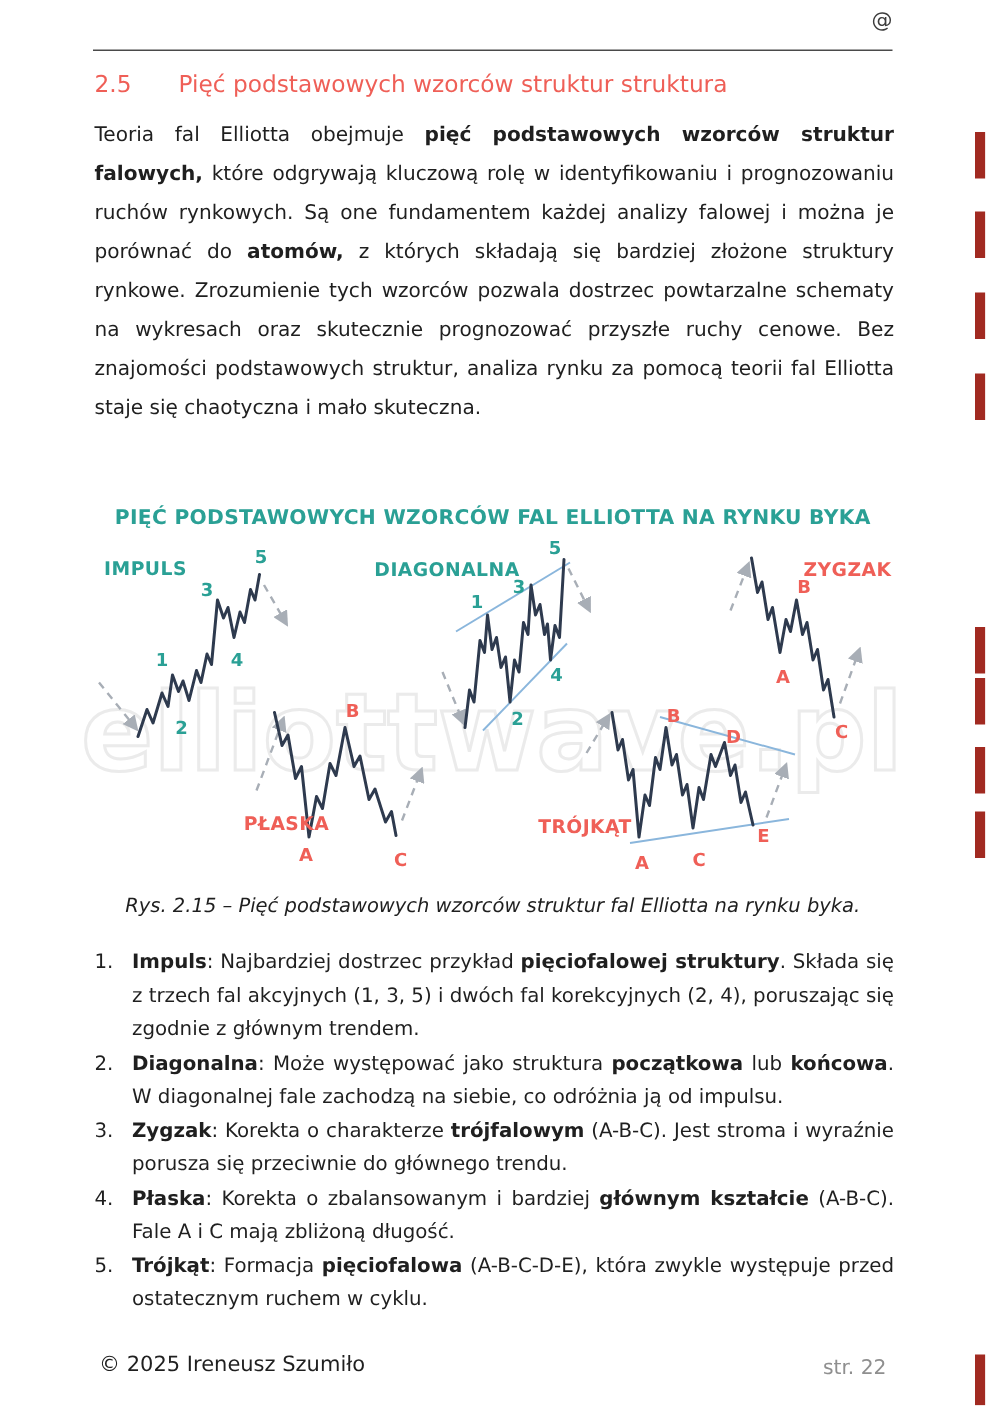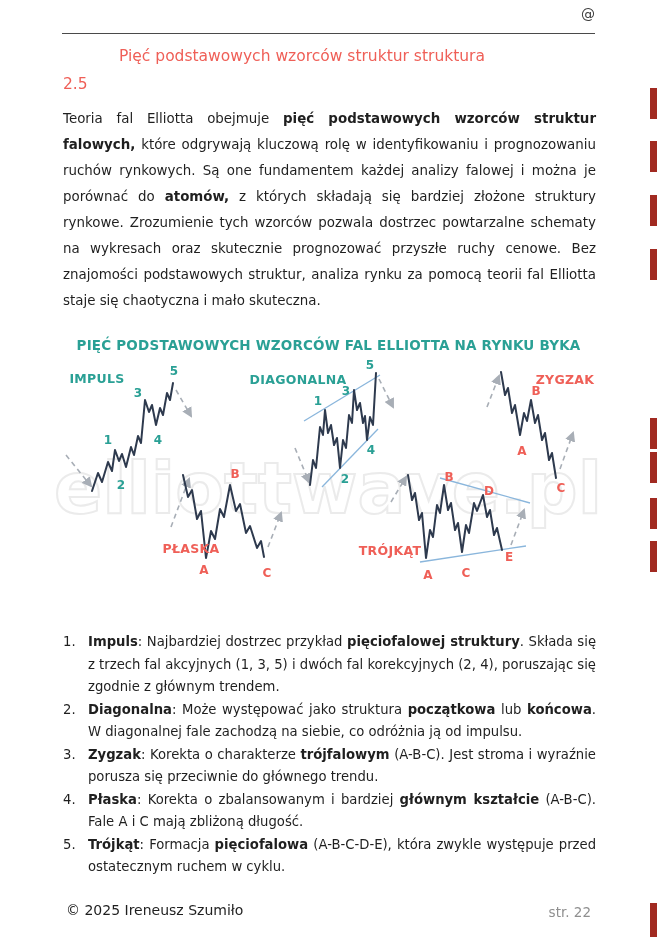--- a/index.html
+++ b/index.html
@@ -6,21 +6,21 @@
     --c-accent:#ef5f57; --c-teal:#2aa095; --c-navy:#2e3a4e; --c-blue:#8ab6dc;
     --c-gray:#a8aeb6; --c-mark:#a12a21; --c-wm:#ebebeb; --c-text:#1f1f1f; --c-pagegray:#8f8f8f;
   }
   html,body{margin:0;padding:0;background:#fff;}
   .page{position:relative;width:657px;height:937px;background:#fff;overflow:hidden;
         font-family:"DejaVu Sans",sans-serif;color:var(--c-text);}
   .hdr{position:absolute;top:0;left:62px;right:62px;height:33px;border-bottom:1px solid #4a4a4a;}
   .at{position:absolute;right:0;top:6px;font-size:14px;color:#3c3c3c;}
   .content{position:absolute;top:33px;left:63px;width:533px;}
   .heading{display:flex;color:var(--c-accent);font-size:15.5px;font-weight:400;margin:14px 0 0 0;}
-  .heading .num{width:56px;flex:none;margin-top:28px;}
+  .heading .num{width:56px;flex:none;}
   .para{margin-top:13px;text-align:justify;font-size:13.4px;line-height:26px;}
   .b{font-weight:bold;}
   .subhead{font-weight:bold;font-size:13.6px;line-height:26px;}
   .figtitle{position:absolute;top:337px;left:0;right:0;text-align:center;color:var(--c-teal);
             font-size:13.5px;font-weight:600;letter-spacing:.2px;}
   .diagram{position:absolute;top:345px;left:28px;}
   .caption{position:absolute;top:597px;left:0;right:0;text-align:center;font-style:italic;font-size:13px;}
   .list{position:absolute;top:631px;left:63px;width:533px;}
   .li{display:flex;font-size:13.2px;line-height:22.5px;}
   .li .num{width:25px;flex:none;}
@@ -122,20 +122,21 @@
       <line class="dash" x1="483" y1="200" x2="496" y2="165" marker-end="url(#arr)"></line>
       <text class="pname pn-red" x="362" y="210" text-anchor="middle">TRÓJKĄT</text>
       <text class="pt pn-red" x="400" y="234">A</text>
       <text class="pt pn-red" x="421" y="136">B</text>
       <text class="pt pn-red" x="438" y="232">C</text>
       <text class="pt pn-red" x="461" y="150">D</text>
       <text class="pt pn-red" x="481" y="216">E</text>
     </g>
   </svg>
 
+  <div class="caption">Rys. 2.15 – Pięć podstawowych wzorców struktur fal Elliotta na rynku byka.</div>
 
   <div class="list">
     <div class="li">
       <span class="num">1.</span>
       <span class="txt"><span class="b">Impuls</span><span>: Najbardziej dostrzec przykład </span><span class="b">pięciofalowej struktury</span><span>. Składa się z trzech fal akcyjnych (1, 3, 5) i dwóch fal korekcyjnych (2, 4), poruszając się zgodnie z głównym trendem.</span></span>
     </div>
     <div class="li">
       <span class="num">2.</span>
       <span class="txt"><span class="b">Diagonalna</span><span>: Może występować jako struktura </span><span class="b">początkowa</span><span> lub </span><span class="b">końcowa</span><span>. W diagonalnej fale zachodzą na siebie, co odróżnia ją od impulsu.</span></span>
     </div>

